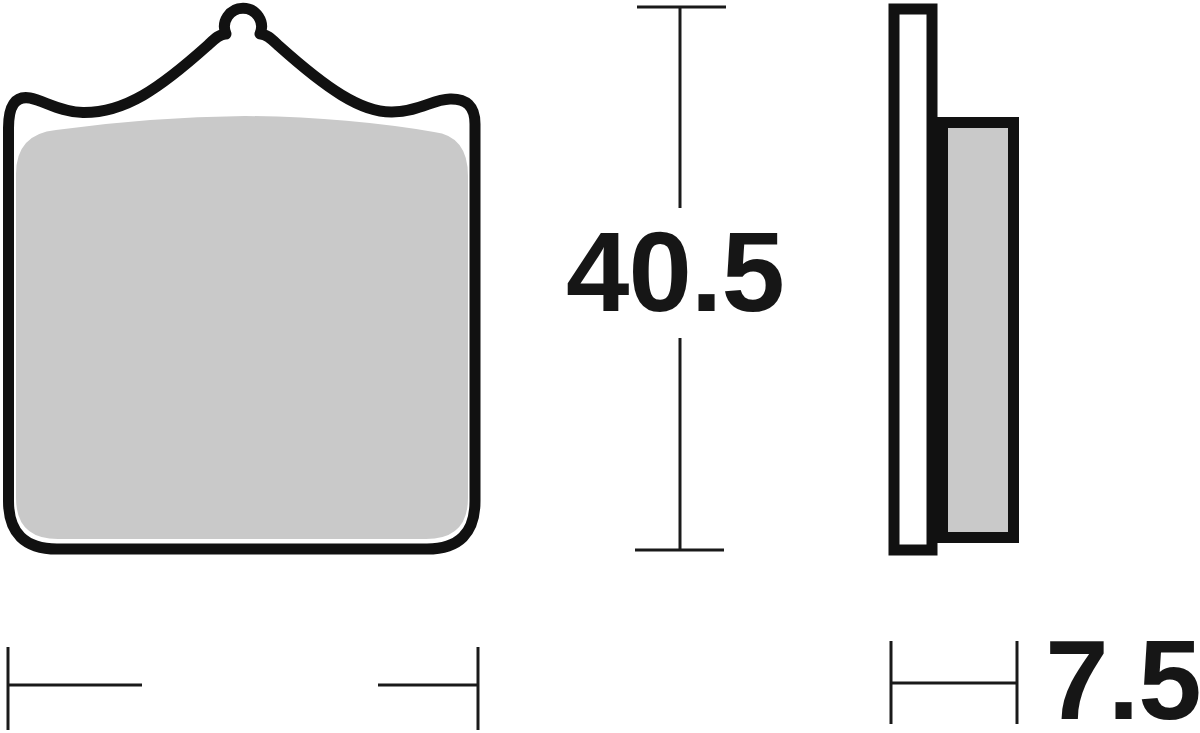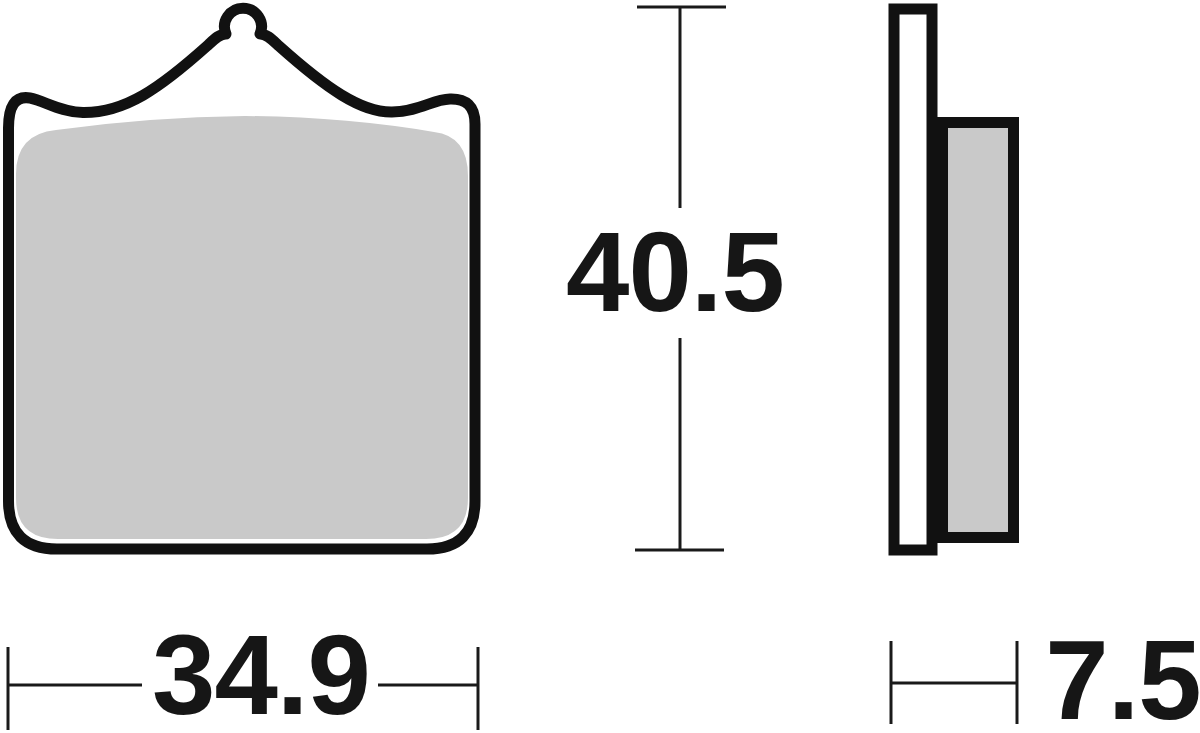--- a/index.html
+++ b/index.html
@@ -88,17 +88,16 @@
 
     <g stroke="#1a1a1a" stroke-width="3">
       <line x1="891" y1="641" x2="891" y2="724"></line>
       <line x1="891" y1="683" x2="1017" y2="683"></line>
       <line x1="1017" y1="641" x2="1017" y2="724"></line>
     </g>
   </svg>
 
   <div class="dim-label" id="label-height">40.5</div>
 
-  <div class="dim-label" id="label-width">34.9</div>
 
   <div class="dim-label" id="label-thickness">7.5</div>
 
 </div>
 
 </body></html>

